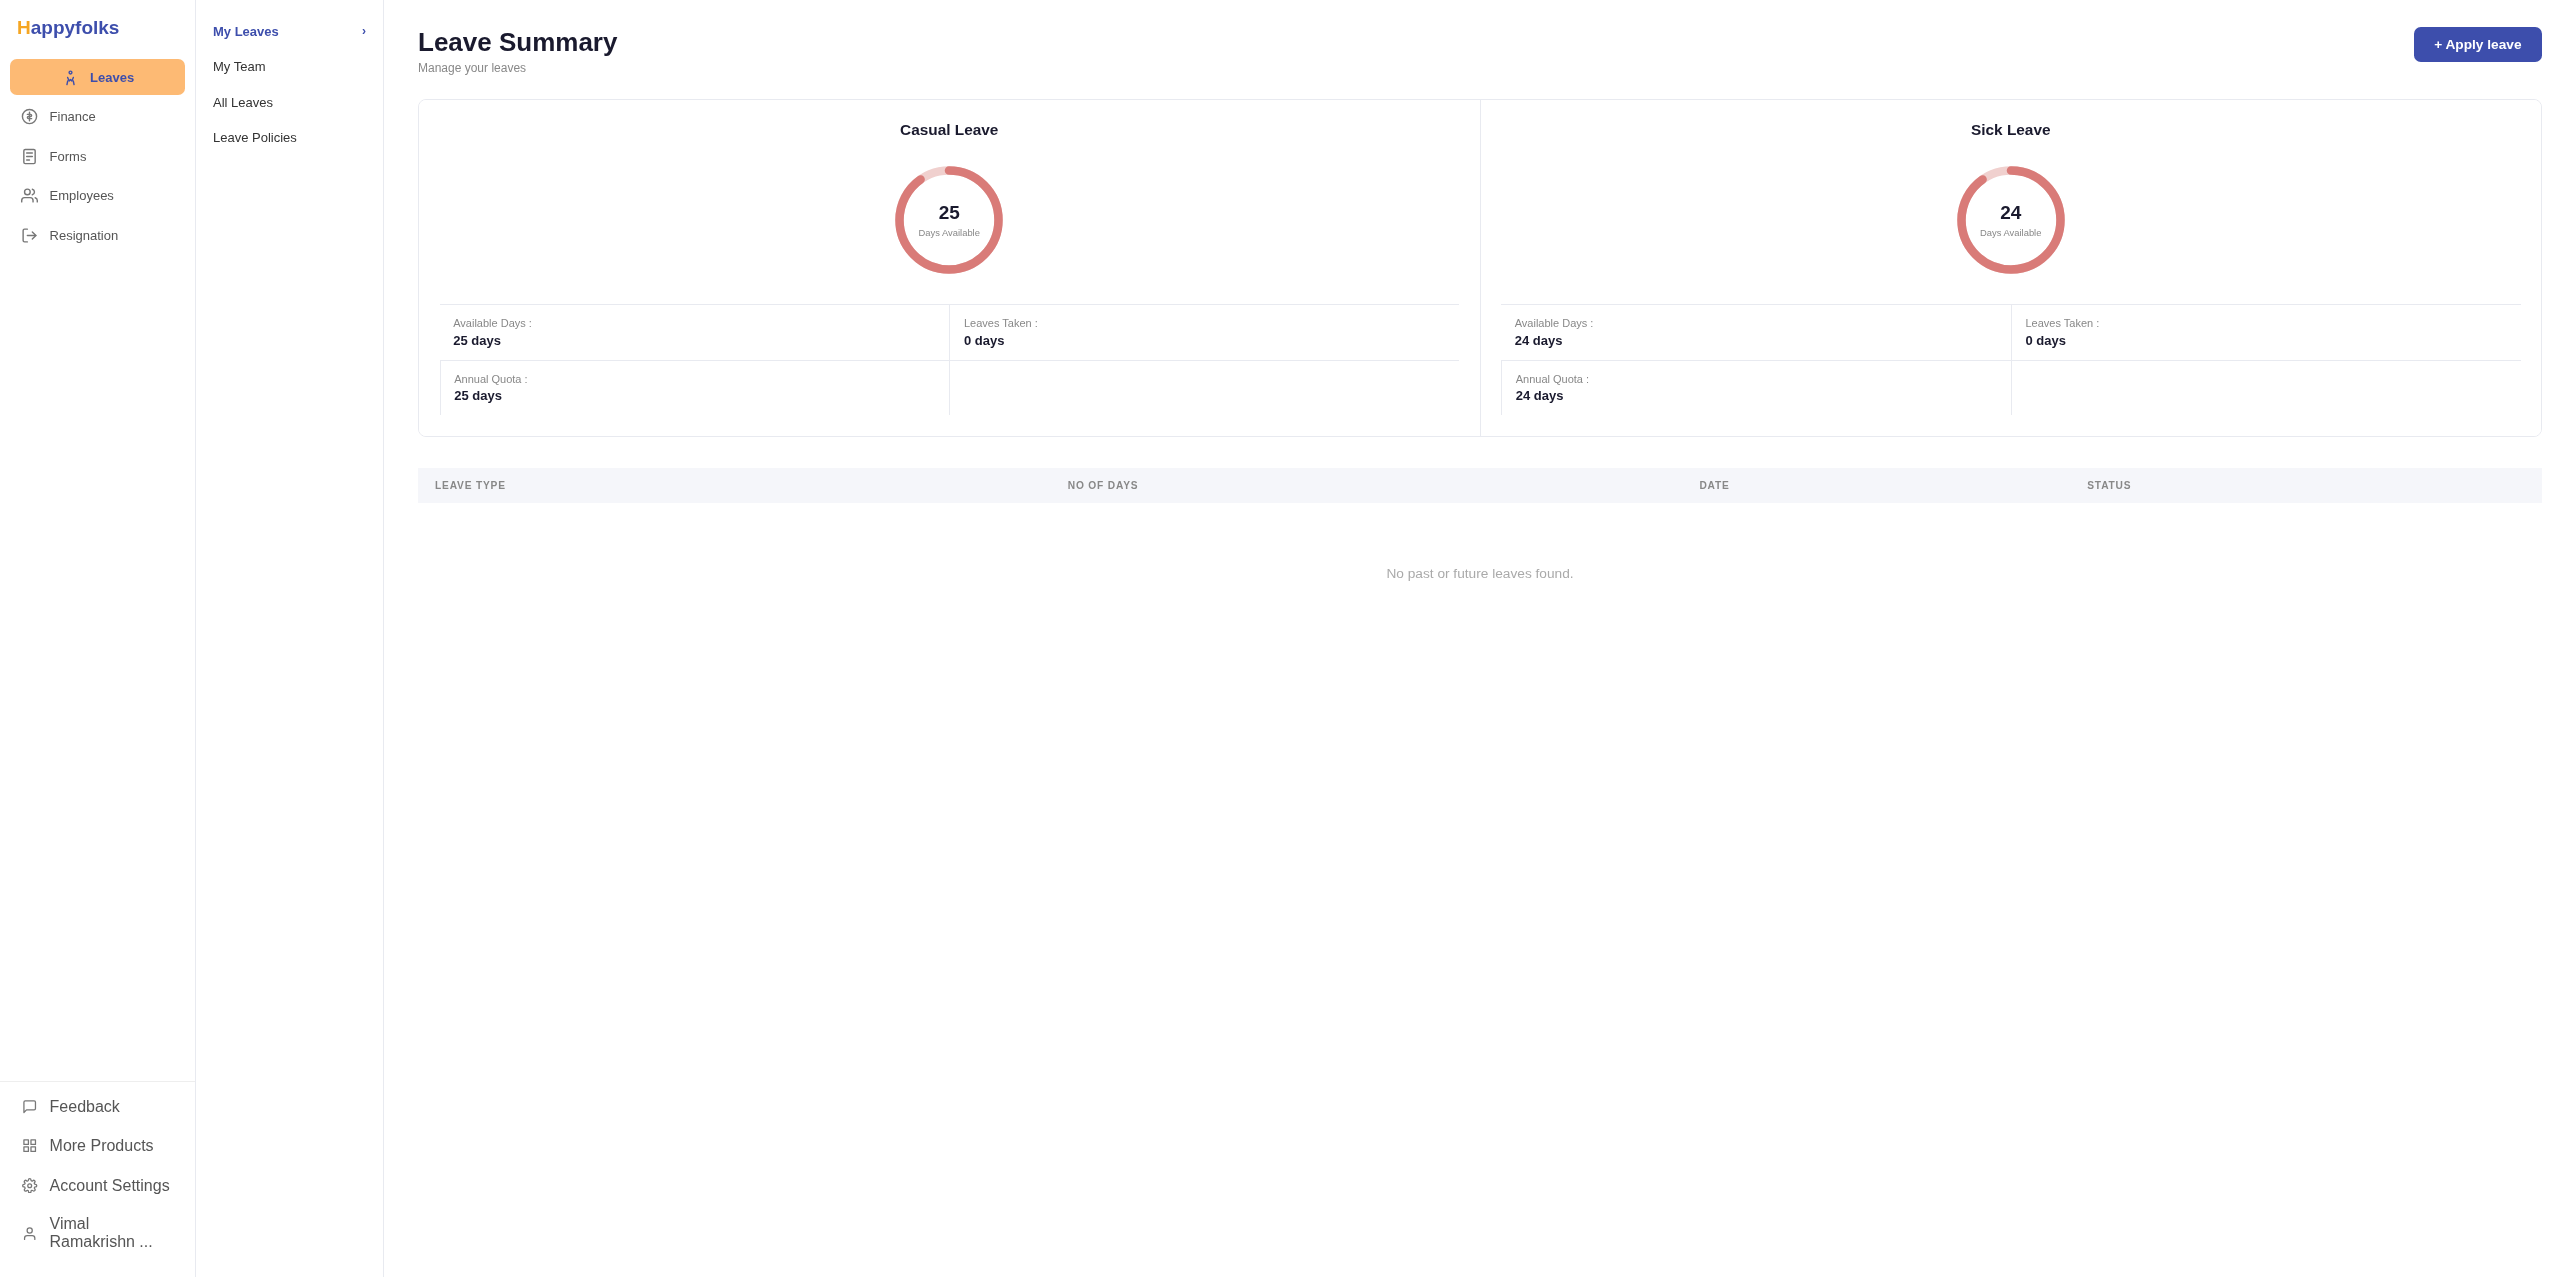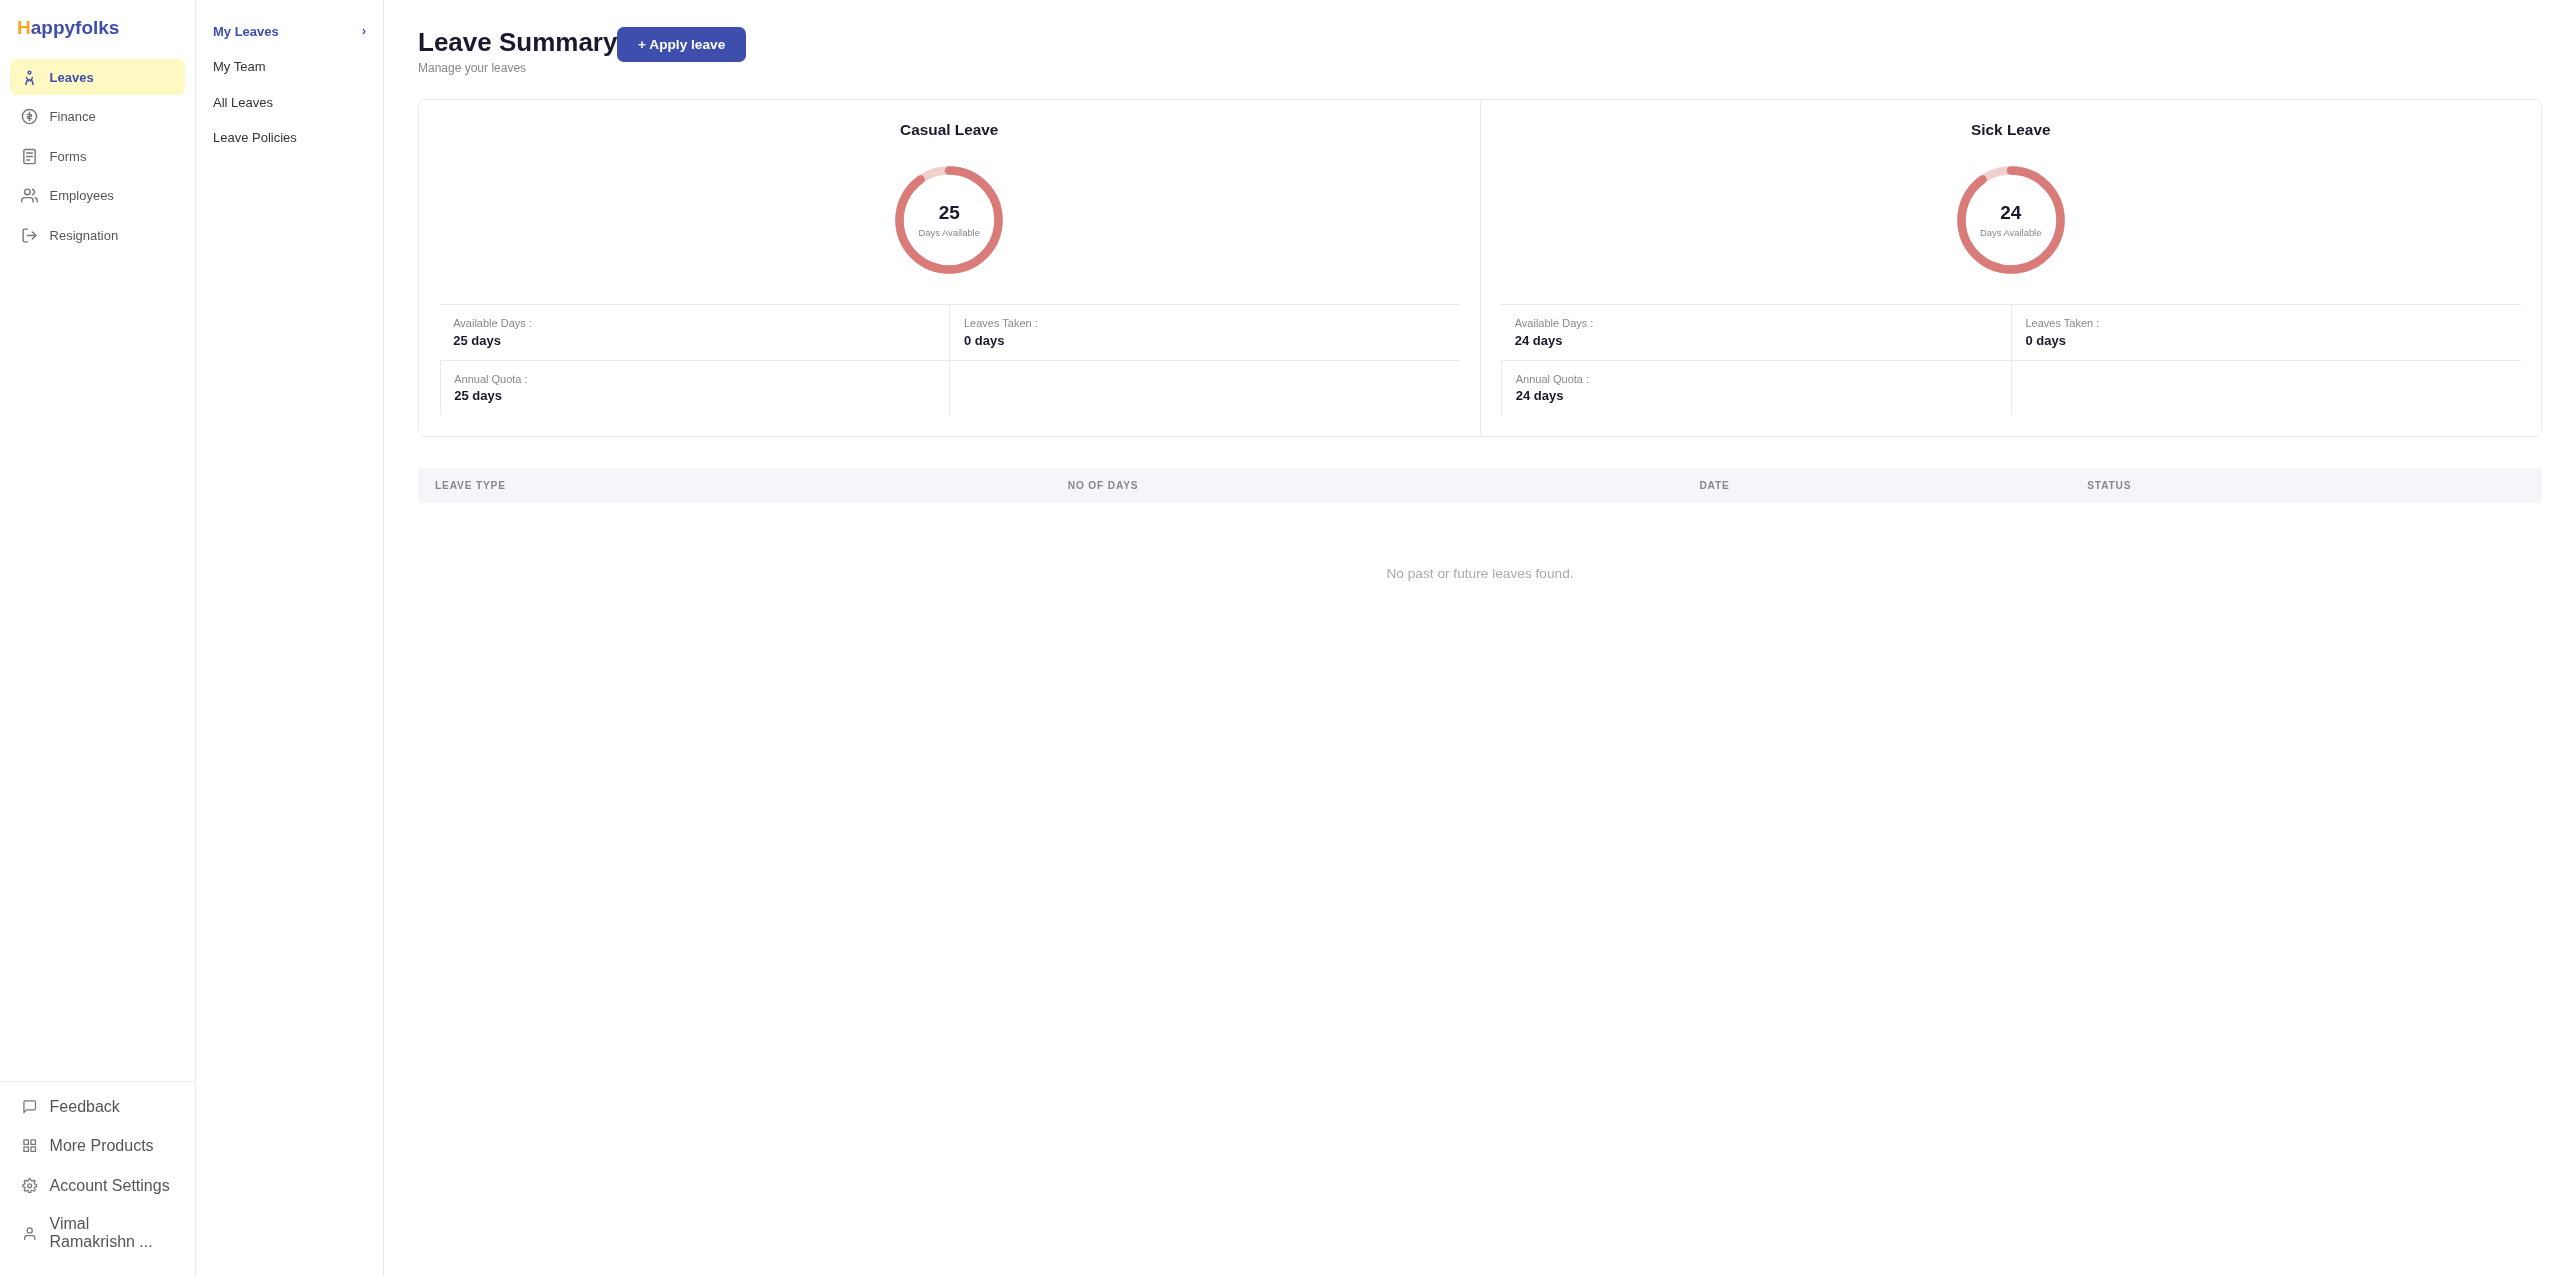--- a/index.html
+++ b/index.html
@@ -32,23 +32,24 @@
       align-items: center;
       gap: 10.2px;
       padding: 8.5px 10.2px;
       border-radius: 6.8px;
       cursor: pointer;
       font-size: 13px;
       color: #555;
       margin-bottom: 3.4px;
     }
     .nav-item.active {
-      background: #fef9c3;
+      background: #fdba74;
       color: #3d4eac;
       font-weight: 600;
+      justify-content: center;
     }
     .nav-icon { width: 19px; height: 19px; display: flex; align-items: center; justify-content: center; flex-shrink: 0; }
     .nav-bottom { padding: 6.8px 10.2px 13.7px; border-top: 0.9px solid #eee; }
     .nav-bottom .nav-item { font-size: 16px; }
 
     
     .sub-sidebar {
       width: 188px;
       background: #fff;
       border-right: 0.9px solid #e8eaf0;
@@ -73,21 +74,21 @@
     
     .main {
       flex: 1;
       overflow-y: auto;
       padding: 27px 34px;
       background: #fff;
       position: relative;
     }
     .main-header {
       display: flex;
-      justify-content: flex-start;
+      justify-content: space-between;
       align-items: flex-start;
       margin-bottom: 24px;
     }
     .page-title { font-size: 26px; font-weight: 700; color: #1a1a2e; }
     .page-subtitle { font-size: 12px; color: #888; margin-top: 3.4px; }
     .apply-btn {
       background: #3d4eac;
       color: #fff;
       border: none;
       border-radius: 6.8px;

